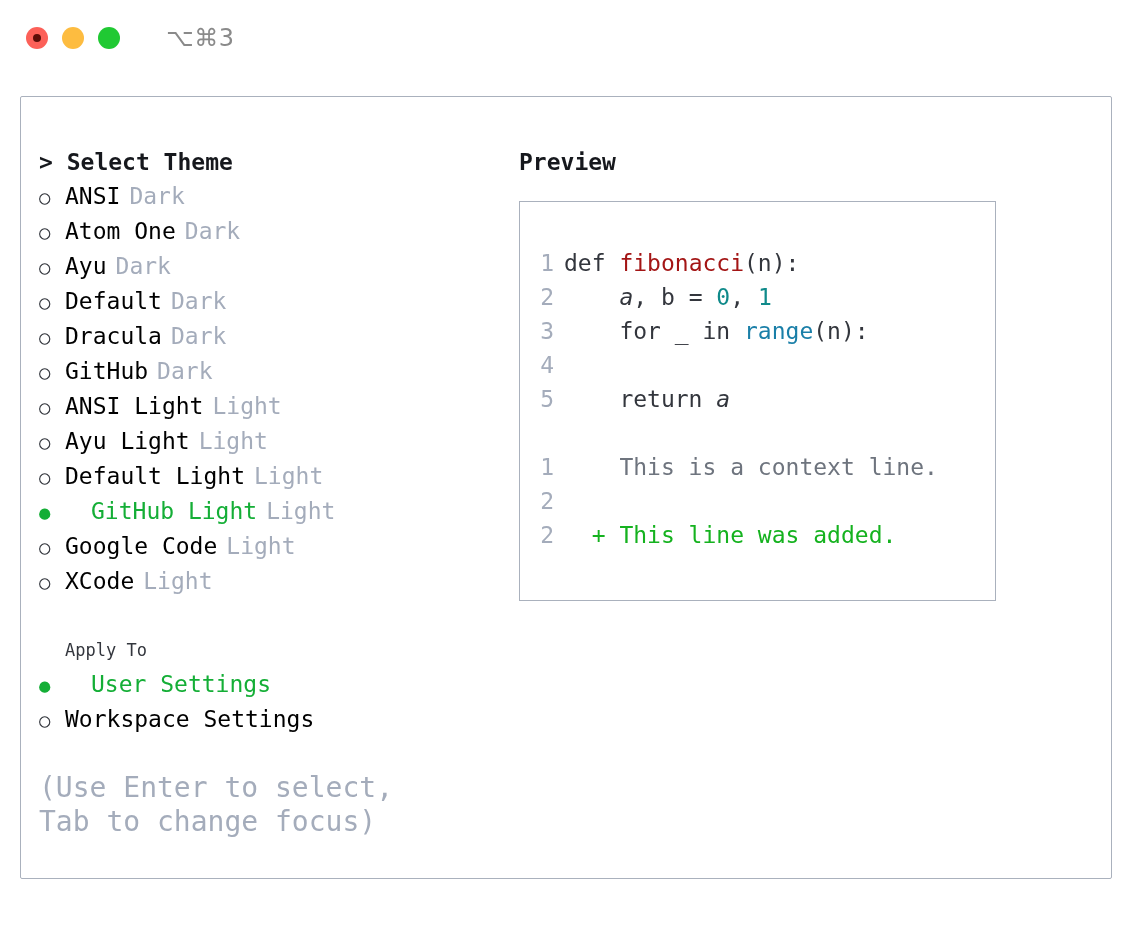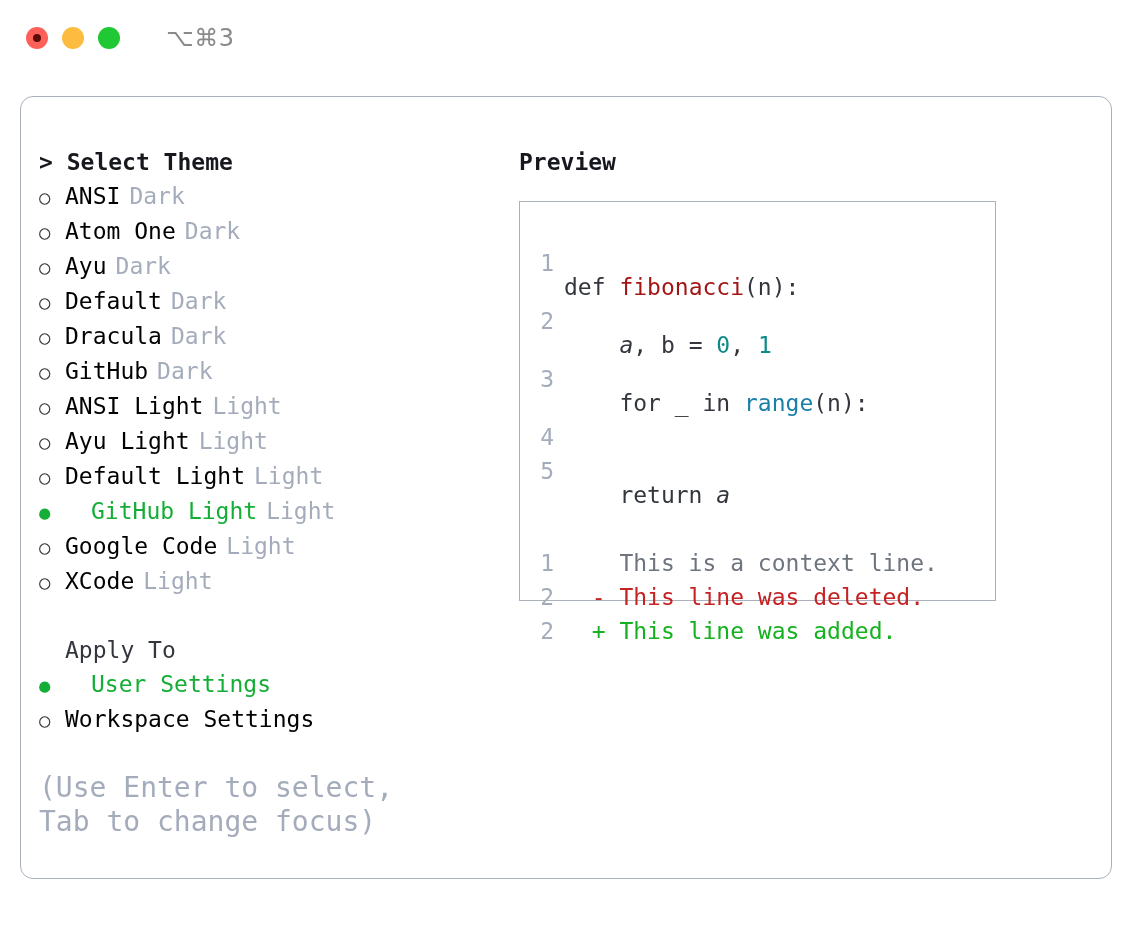--- a/index.html
+++ b/index.html
@@ -65,21 +65,21 @@
   }
 
   
   .panel {
     position: absolute;
     left: 20px;
     top: 96px;
     width: 1092px;
     height: 783px;
     border: 1px solid #aab1bd;
-    border-radius: 13px;
+    border-radius: 2px;
     box-sizing: border-box;
     background: #ffffff;
   }
 
   .columns {
     display: flex;
     padding: 48px 0 0 18px;
     box-sizing: border-box;
   }
   .col-left  { width: 460px; flex: 0 0 460px; }
@@ -118,21 +118,21 @@
   }
   .bullet.sel { color: #14ae36; }
   .row.sel .label { color: #14ae36; margin-left: 26px; }
   .label { color: #000000; }
   .badge {
     color: #a4acbb;
     padding-left: 9px;
   }
 
   .section-label {
-    font-size: 23px;
+    font-size: 17px;
     line-height: 34px;
     color: #33363d;
     padding-left: 26px;
     white-space: pre;
   }
 
   .spacer-lg { height: 34px; }
   .spacer-sm { height: 34px; }
 
   .hint {
@@ -159,21 +159,21 @@
     white-space: pre;
   }
   .lineno {
     width: 44px;
     flex: 0 0 44px;
     text-align: right;
     color: #a4acbb;
     padding-right: 10px;
     box-sizing: border-box;
   }
-  .code-text { color: #33363d; margin-top: 24px; }
+  .code-text { color: #33363d; }
   .tok-fn    { color: #a31515; }
   .tok-num   { color: #0f8a8a; }
   .tok-call  { color: #1a7fa8; }
   .tok-var   { font-style: italic; }
 
   .gap-lines { height: 34px; }
 
   .diff-ctx { color: #6e747e; }
   .diff-del { color: #c52222; }
   .diff-add { color: #15b21f; }
@@ -234,21 +234,21 @@
           <div id="code-block">
               <div class="code-line"><span class="lineno">1</span><span class="code-text"><span class="code-text">def </span><span class="tok-fn">fibonacci</span><span class="code-text">(n):</span></span></div>
               <div class="code-line"><span class="lineno">2</span><span class="code-text"><span class="code-text">    </span><span class="tok-var">a</span><span class="code-text">, b = </span><span class="tok-num">0</span><span class="code-text">, </span><span class="tok-num">1</span></span></div>
               <div class="code-line"><span class="lineno">3</span><span class="code-text"><span class="code-text">    for _ in </span><span class="tok-call">range</span><span class="code-text">(n):</span></span></div>
               <div class="code-line"><span class="lineno">4</span></div>
               <div class="code-line"><span class="lineno">5</span><span class="code-text"><span class="code-text">    return </span><span class="tok-var">a</span></span></div>
             </div>
           <div class="gap-lines"></div>
           <div id="diff-block">
               <div class="code-line"><span class="lineno">1</span><span class="diff-ctx">    This is a context line.</span></div>
-              <div class="code-line"><span class="lineno">2</span><span class="diff-del">  - This line was deleted.</span></div>
+              <div class="code-line"><span class="lineno">2</span></div>
               <div class="code-line"><span class="lineno">2</span><span class="diff-add">  + This line was added.</span></div>
             </div>
         </div>
       </div>
 
     </div>
   </div>
 </div>
 
 </body></html>

